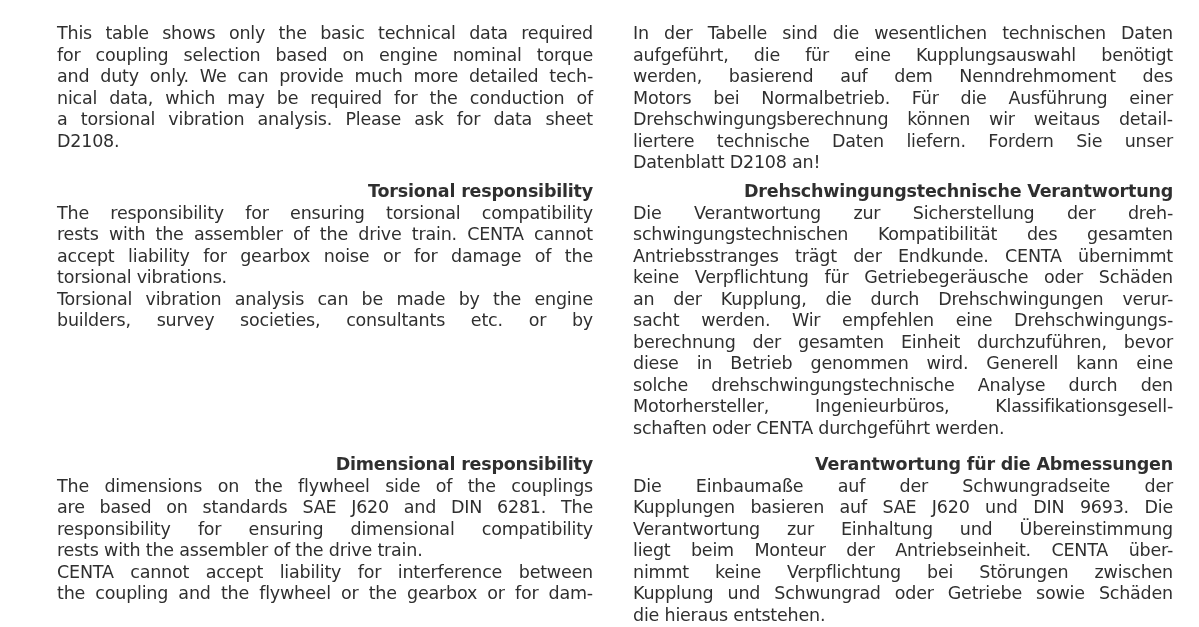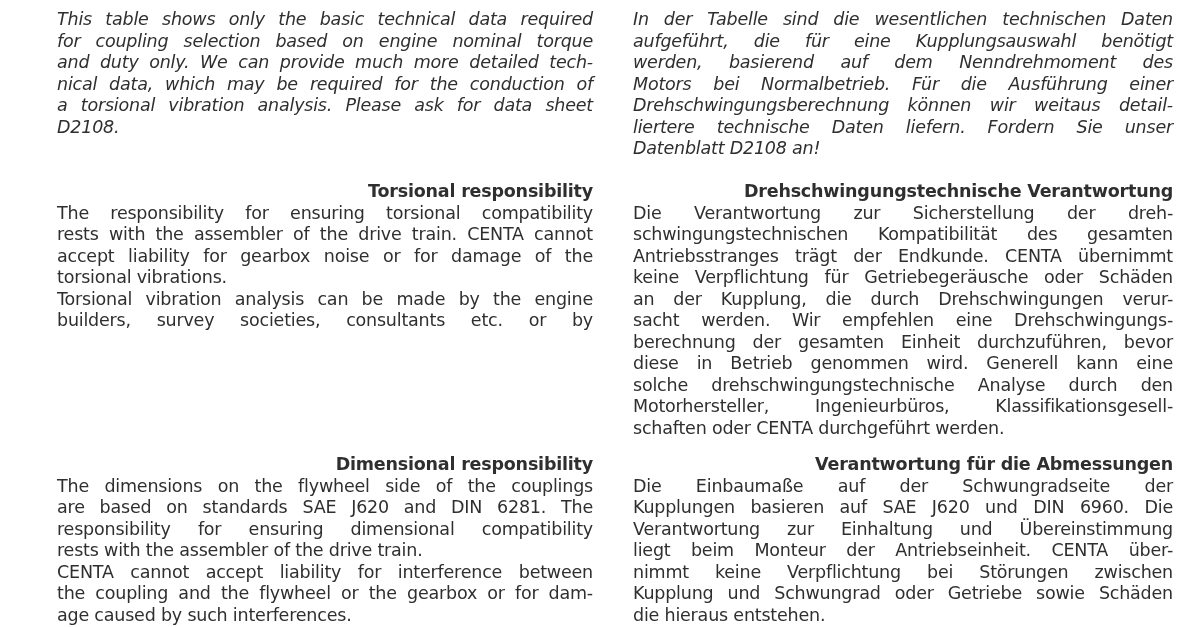--- a/index.html
+++ b/index.html
@@ -21,21 +21,21 @@
     background: #ffffff;
   }
   .block {
     position: absolute;
     font-size: 17.5px;
     line-height: 21.5px;
     letter-spacing: -0.2px;
   }
   .block.col-en { left: 57px;  width: 536px; }
   .block.col-de { left: 618px; width: 540px; margin-left: 15px; }
-  .row-1 { top: 9px; font-style: italic; }
+  .row-1 { top: 23px; }
   .row-2 { top: 181px; }
   .row-3 { top: 454px; }
   .heading {
     font-weight: bold;
     text-align: right;
   }
   .jline {
     text-align: justify;
     text-align-last: justify;
     white-space: normal;
@@ -69,21 +69,20 @@
     </section>
 
   <section class="block col-en row-3">
       <div class="heading">Dimensional responsibility</div>
       <div class="jline">The dimensions on the flywheel side of the couplings</div>
       <div class="jline">are based on standards SAE J620 and DIN 6281. The</div>
       <div class="jline">responsibility for ensuring dimensional compatibility</div>
       <div class="jline last">rests with the assembler of the drive train.</div>
       <div class="jline">CENTA cannot accept liability for interference between</div>
       <div class="jline">the coupling and the flywheel or the gearbox or for dam-</div>
-      <div class="jline last">age caused by such interferences.</div>
     </section>
 
   <section class="block col-de row-1">
       <div class="jline">In der Tabelle sind die wesentlichen technischen Daten</div>
       <div class="jline">aufgeführt, die für eine Kupplungsauswahl benötigt</div>
       <div class="jline">werden, basierend auf dem Nenndrehmoment des</div>
       <div class="jline">Motors bei Normalbetrieb. Für die Ausführung einer</div>
       <div class="jline">Drehschwingungsberechnung können wir weitaus detail-</div>
       <div class="jline">liertere technische Daten liefern. Fordern Sie unser</div>
       <div class="jline last">Datenblatt D2108 an!</div>
@@ -100,21 +99,21 @@
       <div class="jline">berechnung der gesamten Einheit durchzuführen, bevor</div>
       <div class="jline">diese in Betrieb genommen wird. Generell kann eine</div>
       <div class="jline">solche drehschwingungstechnische Analyse durch den</div>
       <div class="jline">Motorhersteller, Ingenieurbüros, Klassifikationsgesell-</div>
       <div class="jline last">schaften oder CENTA durchgeführt werden.</div>
     </section>
 
   <section class="block col-de row-3">
       <div class="heading">Verantwortung für die Abmessungen</div>
       <div class="jline">Die Einbaumaße auf der Schwungradseite der</div>
-      <div class="jline">Kupplungen basieren auf SAE J620 und DIN 6960. Die</div>
+      <div class="jline">Kupplungen basieren auf SAE J620 und DIN 9693. Die</div>
       <div class="jline">Verantwortung zur Einhaltung und Übereinstimmung</div>
       <div class="jline">liegt beim Monteur der Antriebseinheit. CENTA über-</div>
       <div class="jline">nimmt keine Verpflichtung bei Störungen zwischen</div>
       <div class="jline">Kupplung und Schwungrad oder Getriebe sowie Schäden</div>
       <div class="jline last">die hieraus entstehen.</div>
     </section>
 
 </main>
 
 </body></html>

